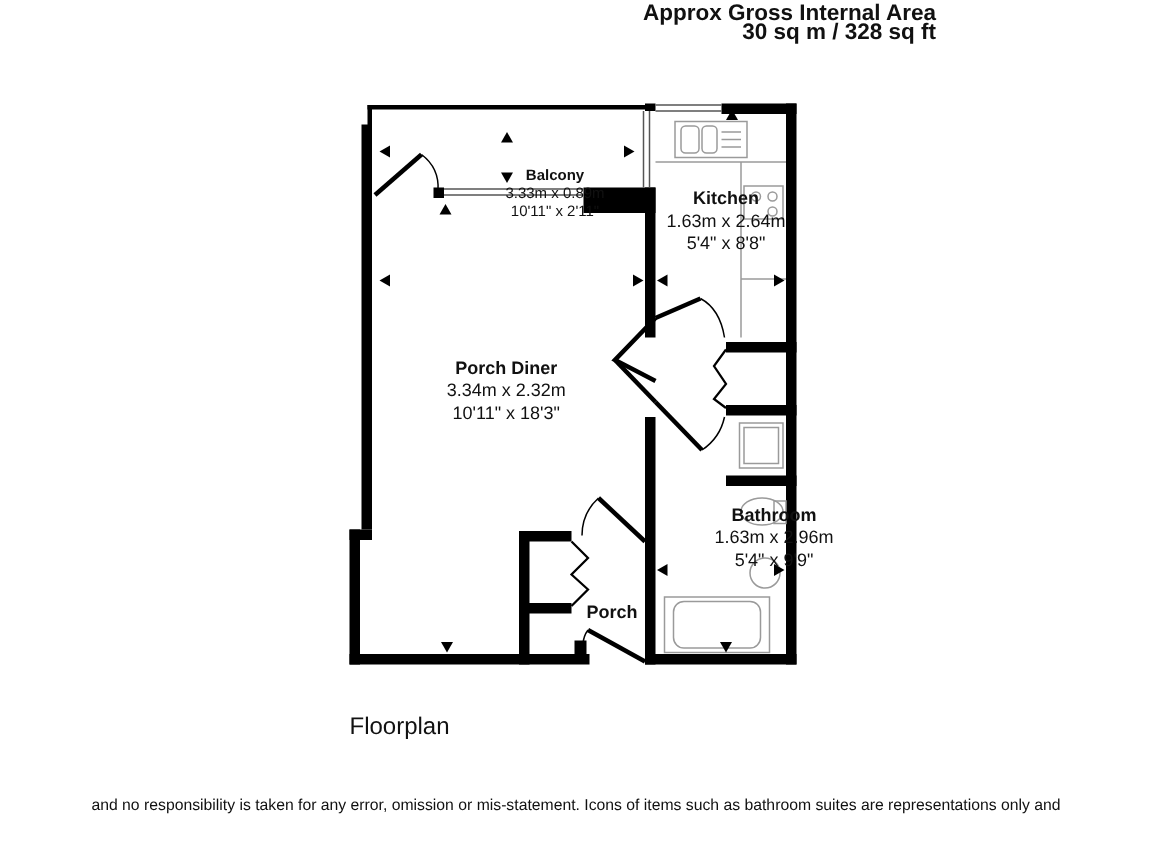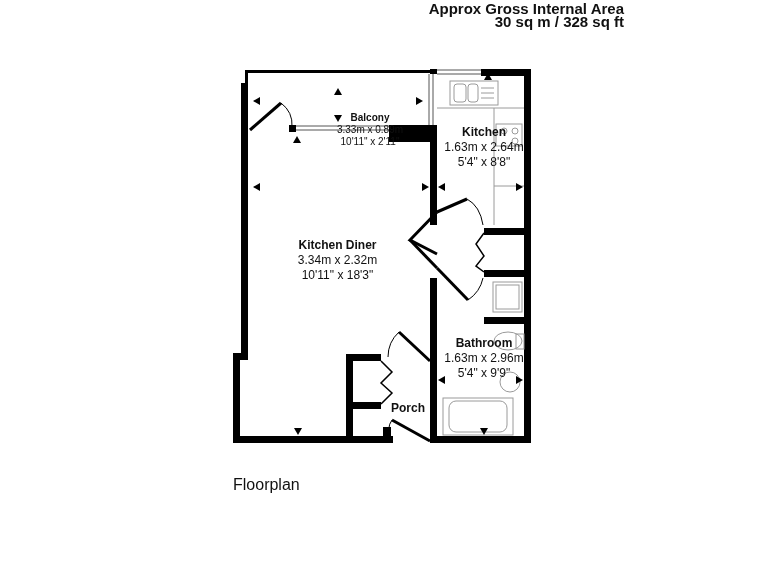--- a/index.html
+++ b/index.html
@@ -127,29 +127,30 @@
   <span class="n">Balcony</span>
   <span style="display:block">3.33m x 0.89m</span>
   <span style="display:block">10'11" x 2'11"</span>
 </div>
 <div class="lbl" style="left:438px;top:125px;width:92px;">
   <span class="n">Kitchen</span>
   <span style="display:block">1.63m x 2.64m</span>
   <span style="display:block">5'4" x 8'8"</span>
 </div>
 <div class="lbl" style="left:280px;top:238px;width:115px;">
-  <span class="n">Kitchen Diner</span>
+  <span class="n">Porch Diner</span>
   <span style="display:block">3.34m x 2.32m</span>
   <span style="display:block">10'11" x 18'3"</span>
 </div>
-<div class="lbl" style="left:438px;top:336px;width:92px;">
+<div class="lbl" style="left:438px;top:336px;width:92px;padding-left:32px;">
   <span class="n">Bathroom</span>
   <span style="display:block">1.63m x 2.96m</span>
   <span style="display:block">5'4" x 9'9"</span>
 </div>
 <div class="lbl" style="left:386px;top:401px;width:44px;">
   <span class="n">Porch</span>
 </div>
 
 <div class="caption">Floorplan</div>
 
 <div class="disc">
+  <div>and no responsibility is taken for any error, omission or mis-statement. Icons of items such as bathroom suites are representations only and</div>
 </div>
 
 </body></html>

